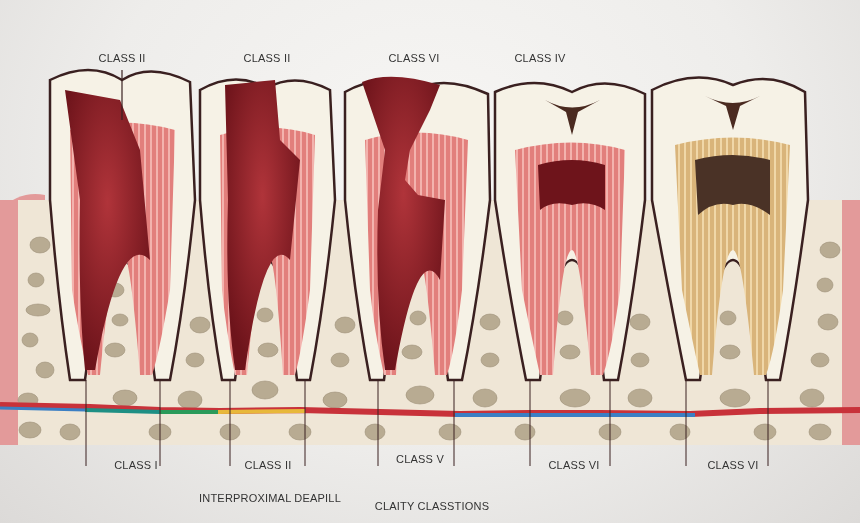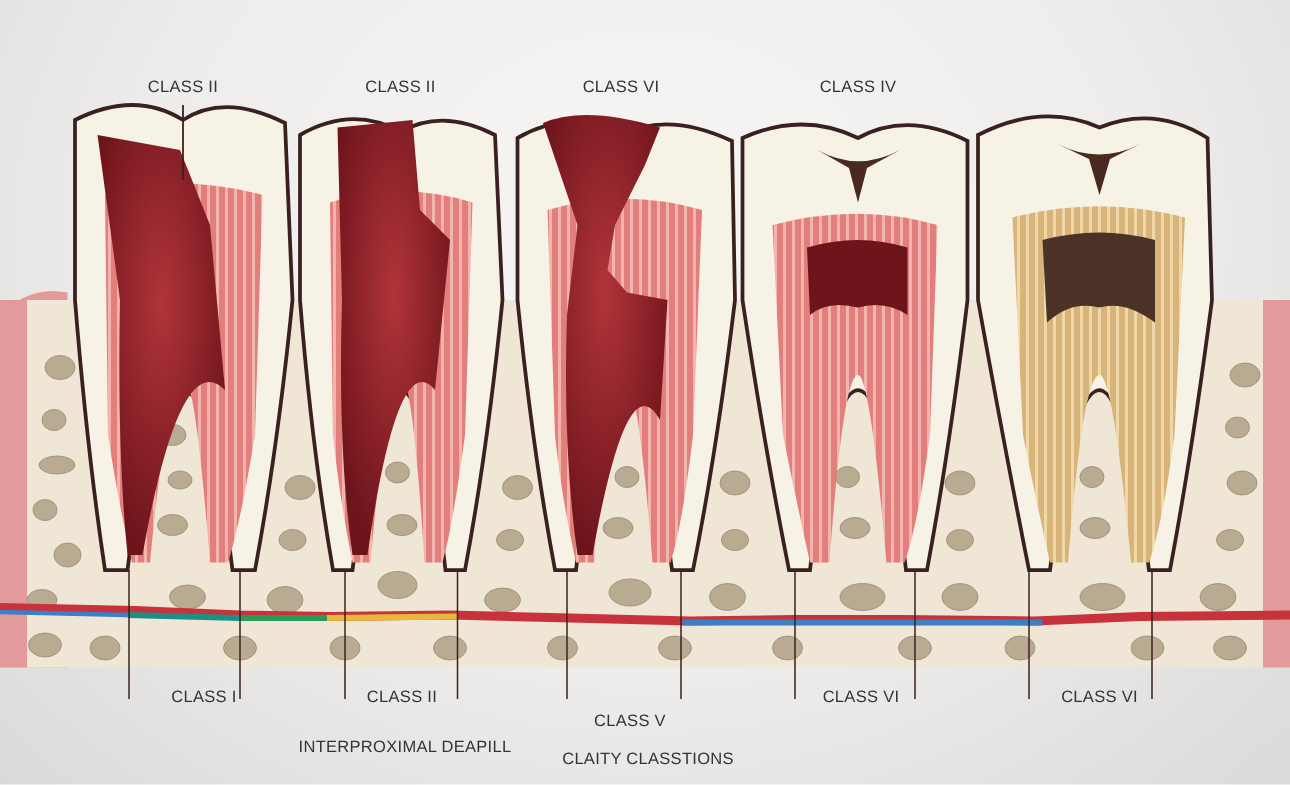--- a/index.html
+++ b/index.html
@@ -143,22 +143,22 @@
     <line x1="530" y1="380" x2="530" y2="466"></line>
         <line x1="610" y1="380" x2="610" y2="466"></line>
     <line x1="686" y1="380" x2="686" y2="466"></line>
         <line x1="768" y1="380" x2="768" y2="466"></line>
   </g>
 </svg>
 
 <div class="lbl" style="left:122px;top:52px">CLASS II</div>
 <div class="lbl" style="left:267px;top:52px">CLASS II</div>
 <div class="lbl" style="left:414px;top:52px">CLASS VI</div>
-<div class="lbl" style="left:572px;top:52px">CLASS IV</div>
+<div class="lbl" style="left:540px;top:52px">CLASS IV</div>
 
 <div class="lbl" style="left:136px;top:459px">CLASS I</div>
 <div class="lbl" style="left:268px;top:459px">CLASS II</div>
 <div class="lbl" style="left:270px;top:492px">INTERPROXIMAL DEAPILL</div>
-<div class="lbl" style="left:420px;top:475px">CLASS V</div>
+<div class="lbl" style="left:420px;top:453px">CLASS V</div>
 <div class="lbl" style="left:432px;top:500px">CLAITY CLASSTIONS</div>
 <div class="lbl" style="left:574px;top:459px">CLASS VI</div>
 <div class="lbl" style="left:733px;top:459px">CLASS VI</div>
 </div>
 
 </body></html>

